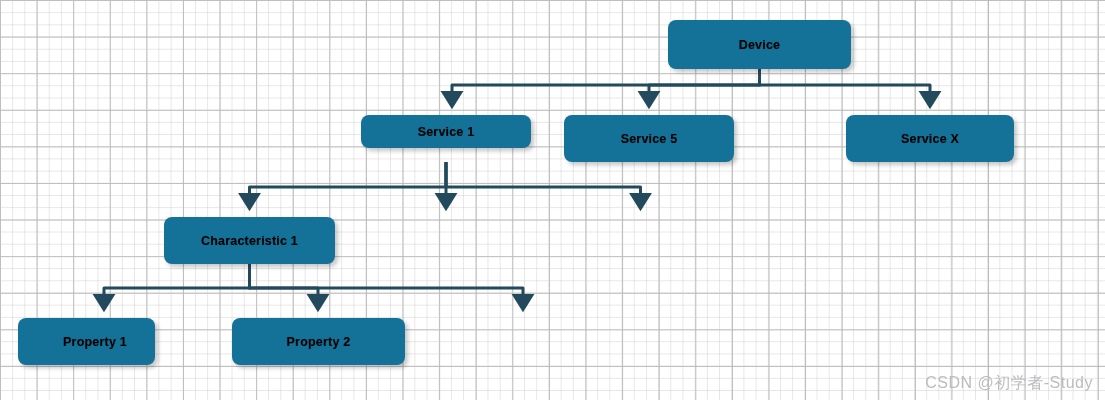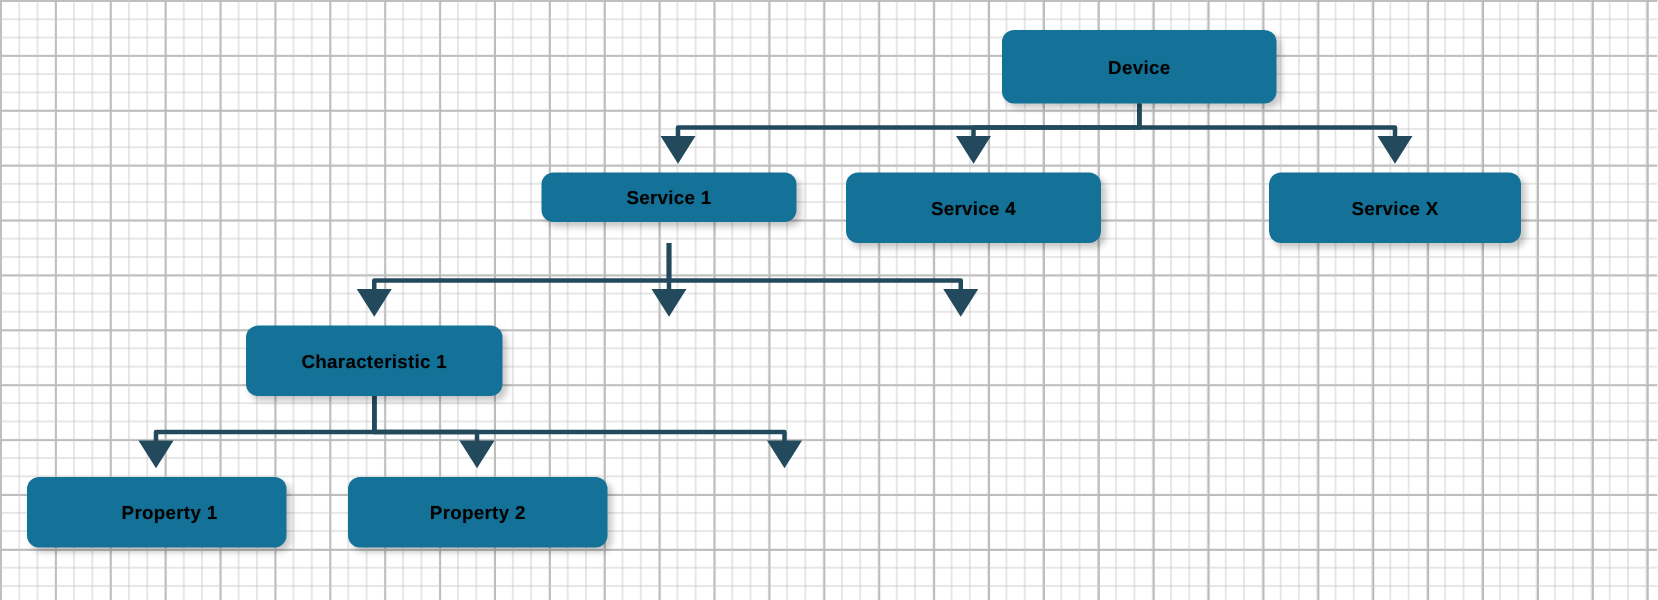--- a/index.html
+++ b/index.html
@@ -94,36 +94,37 @@
 
   <div class="node" style="left:668px; top:20px; width:183px; height:49px; background:#147298;">
     <span class="node-label">Device</span>
   </div>
 
   <div class="node" style="left:361px; top:115px; width:170px; height:33px; background:#147298;">
     <span class="node-label">Service 1</span>
   </div>
 
   <div class="node" style="left:564px; top:115px; width:170px; height:47px; background:#147298;">
-    <span class="node-label">Service 4</span>
+    <span class="node-label">Service 5</span>
   </div>
 
   <div class="node" style="left:846px; top:115px; width:168px; height:47px; background:#147298;">
     <span class="node-label">Service X</span>
   </div>
 
   <div class="node" style="left:164px; top:217px; width:171px; height:47px; background:#147298;">
     <span class="node-label">Characteristic 1</span>
   </div>
 
 
 
-  <div class="node" style="left:18px; top:318px; width:173px; height:47px; background:#147298;padding-left:17px;">
+  <div class="node" style="left:18px; top:318px; width:137px; height:47px; background:#147298;padding-left:17px;">
     <span class="node-label">Property 1</span>
   </div>
 
   <div class="node" style="left:232px; top:318px; width:173px; height:47px; background:#147298;">
     <span class="node-label">Property 2</span>
   </div>
 
 
+  <div id="watermark">CSDN @初学者-Study</div>
 
 </div>
 
 </body></html>

